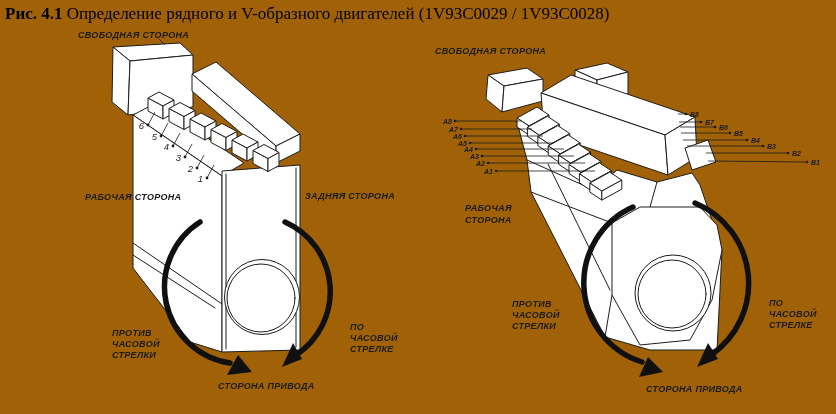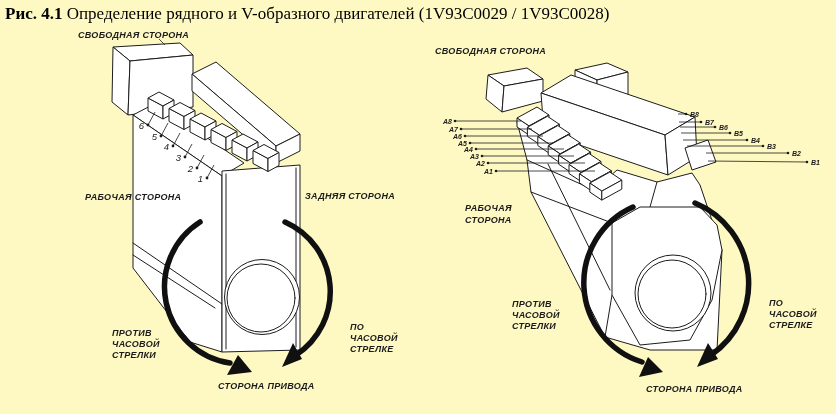--- a/index.html
+++ b/index.html
@@ -1,17 +1,17 @@
 <!DOCTYPE html>
 <html><head>
 <meta charset="utf-8">
 <style>
   html,body{margin:0;padding:0;background:#fff;}
   .screenshot{
-    position:relative;width:836px;height:414px;background:#fef9c3;overflow:hidden;
+    position:relative;width:836px;height:414px;background:#a16207;overflow:hidden;
     font-family:"Liberation Sans",sans-serif;
   }
   .fig-title{
     position:absolute;left:5px;top:4px;width:820px;
     font-family:"Liberation Serif",serif;font-size:17px;color:#000;white-space:nowrap;
   }
   .fig-title b{font-weight:bold;}
   svg{position:absolute;overflow:visible;}
   svg .ln{fill:none;stroke:#1c1c1c;stroke-width:1;stroke-linejoin:round;stroke-linecap:round;}
   svg .face{fill:#ffffff;stroke:#1c1c1c;stroke-width:1;stroke-linejoin:round;}

